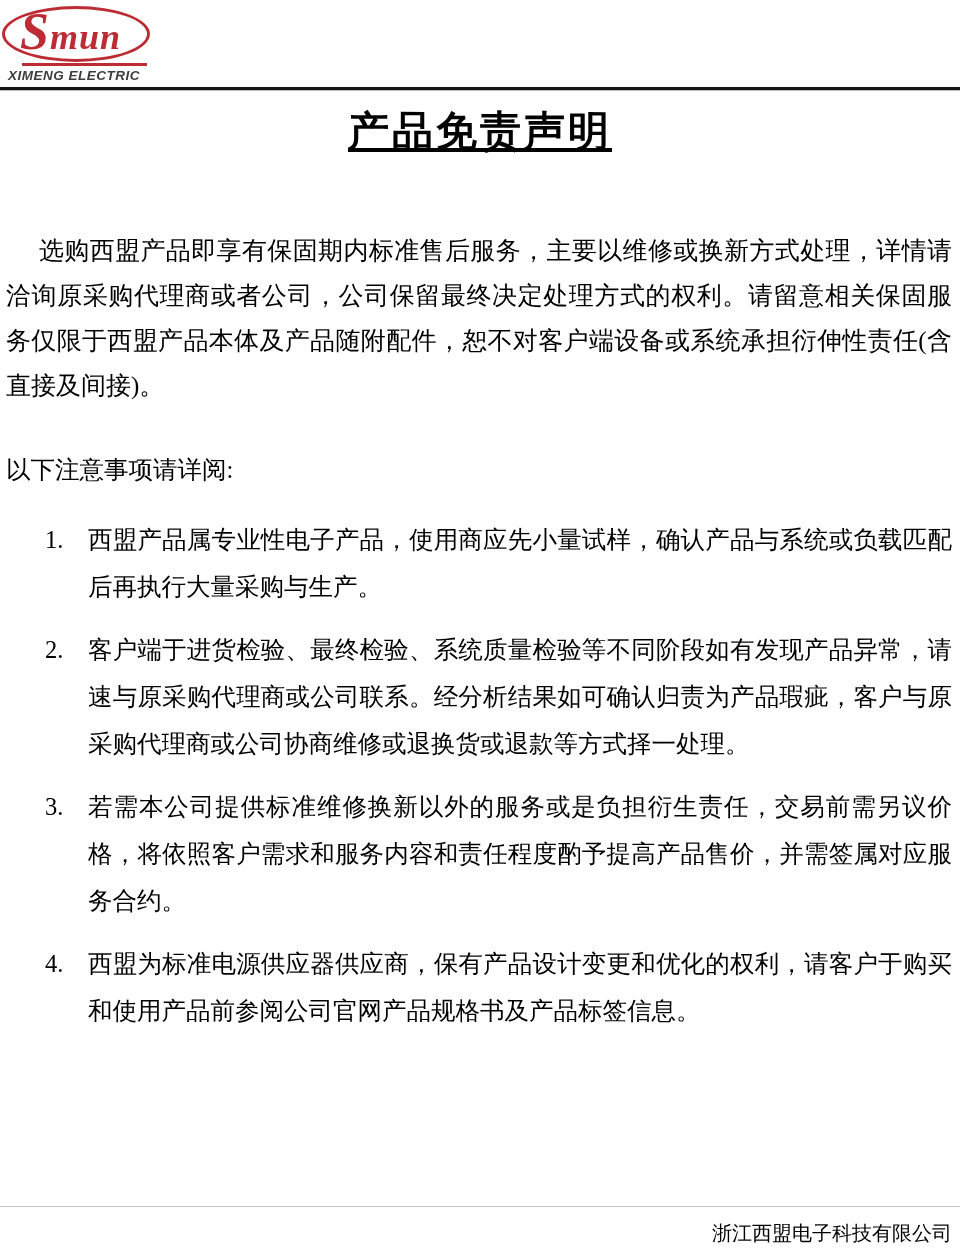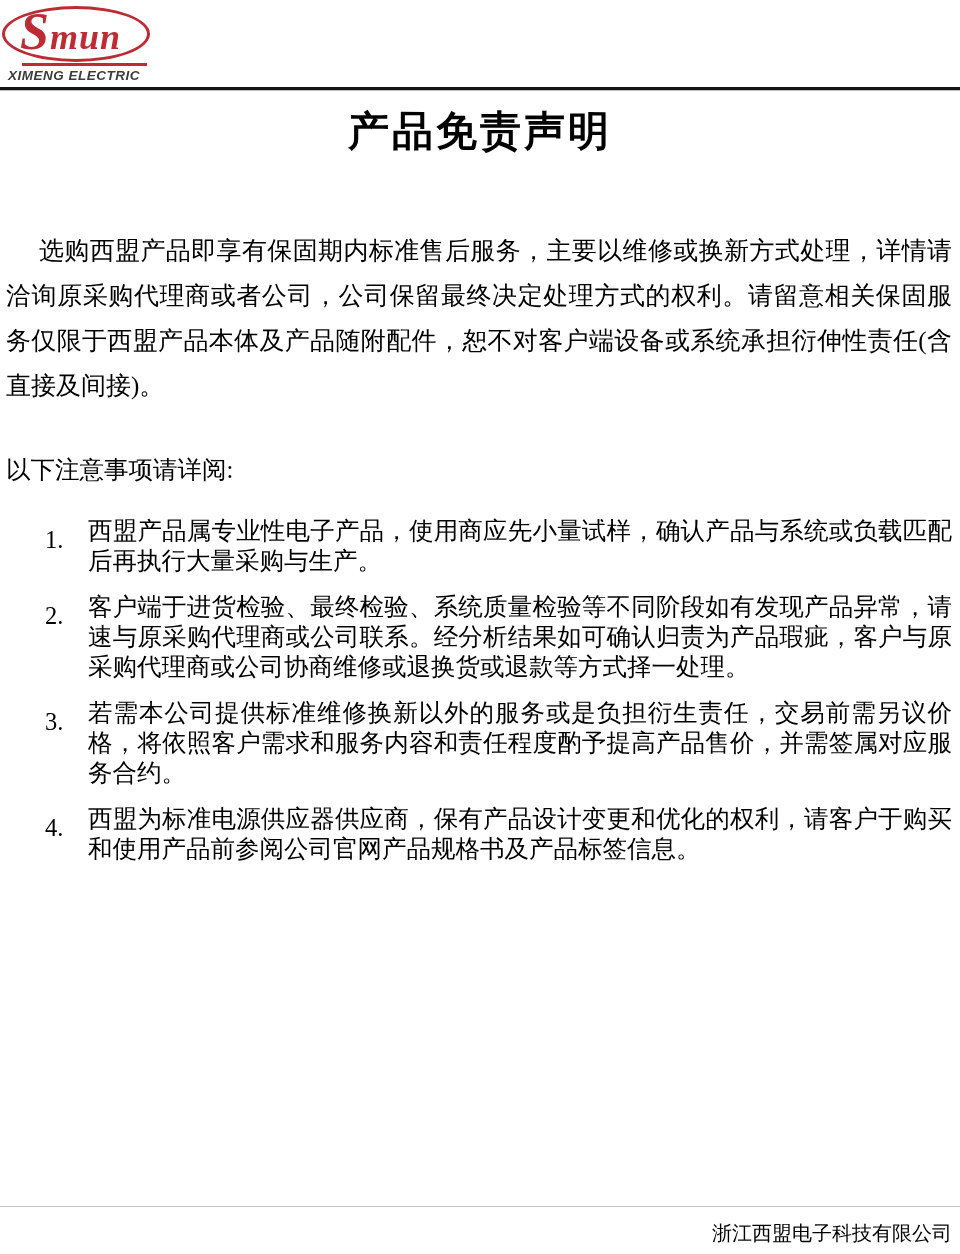--- a/index.html
+++ b/index.html
@@ -62,20 +62,21 @@
   }
 
   
   .doc-title {
     position: absolute; left: 0; top: 104px;
     width: 100%;
     text-align: center;
     font-size: 41px;
     font-weight: bold;
     letter-spacing: 3px;
+    text-decoration: underline;
   }
 
   
   .intro {
     position: absolute; left: 6px; top: 228px;
     width: 946px;
     font-size: 25px;
     line-height: 45px;
     text-align: justify;
     text-indent: 33px;
@@ -91,21 +92,21 @@
   .list-item { display: flex; align-items: flex-start; margin-bottom: 16px; }
   .list-num {
     flex: 0 0 43px;
     font-size: 24.5px;
     line-height: 47px;
     white-space: nowrap;
   }
   .list-text {
     flex: 1 1 auto;
     font-size: 24.5px;
-    line-height: 30px;
+    line-height: 47px;
     text-align: justify;
   }
 
   
   .footer-company {
     position: absolute; right: 8px; top: 1218px;
     font-size: 20px;
     line-height: 30px;
     white-space: nowrap;
   }

